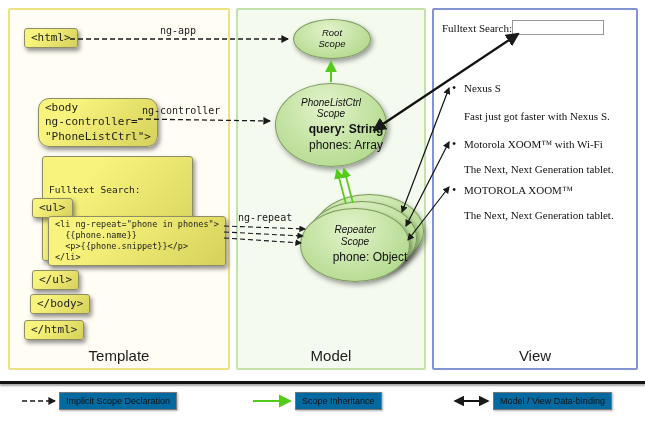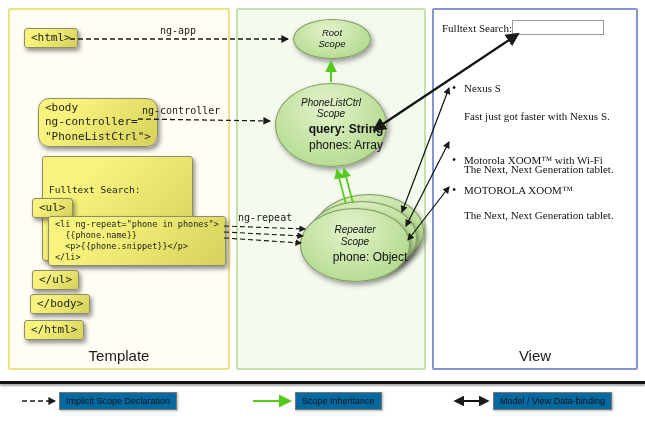--- a/index.html
+++ b/index.html
@@ -45,21 +45,21 @@
   .scope-prop.bold { font-weight:bold; }
   .e-phonelist .scope-name { margin-bottom:1px; }
   .e-rep .scope-name { margin-bottom:2px; }
 
   
   .view-search-label { position:absolute; left:8px; top:12px; font-family:"Liberation Serif",serif; font-size:11px; color:#111; }
   .view-search-input { position:absolute; left:78px; top:10px; width:92px; height:15px;
                        border:1px solid #999; background:#fff; font-size:10px; padding:0 2px; }
   .view-item { position:absolute; left:30px; font-family:"Liberation Serif",serif; font-size:11px; color:#111; }
   .view-item.bulleted::before { content:"\2022"; position:absolute; left:-12px; top:-1px; font-size:12px; }
-  .vi0 { top:72px; }  .vi1 { top:100px; } .vi2 { top:128px;margin-top:16px; }
+  .vi0 { top:72px; }  .vi1 { top:100px; } .vi2 { top:128px; }
   .vi3 { top:153px; } .vi4 { top:174px; } .vi5 { top:199px; }
 
   
   .arrow-label { position:absolute; font-family:"DejaVu Sans Mono",monospace; font-size:10px; color:#1a1a1a; }
   .lbl-ngapp        { left:160px; top:25px; }
   .lbl-ngcontroller { left:142px; top:105px; }
   .lbl-ngrepeat     { left:238px; top:212px; }
 
   
   .separator { position:absolute; left:0; top:381px; width:645px; height:3px; background:#131313;
@@ -107,20 +107,21 @@
       <div class="scope-prop bold">query: String</div>
       <div class="scope-prop">phones: Array</div>
     </div>
     <div class="ellipse e-rep-b2"></div>
     <div class="ellipse e-rep-b1"></div>
     <div class="ellipse e-rep">
       <div class="scope-name">Repeater
 Scope</div>
       <div class="scope-prop">phone: Object</div>
     </div>
+    <div class="panel-title">Model</div>
   </div>
 
   <div class="panel panel-view">
     <span class="view-search-label">Fulltext Search:</span>
     <input class="view-search-input" value="" style="">
     <div class="view-item bulleted vi0">Nexus S</div>
     <div class="view-item vi1">Fast just got faster with Nexus S.</div>
     <div class="view-item bulleted vi2">Motorola XOOM™ with Wi-Fi</div>
     <div class="view-item vi3">The Next, Next Generation tablet.</div>
     <div class="view-item bulleted vi4">MOTOROLA XOOM™</div>

